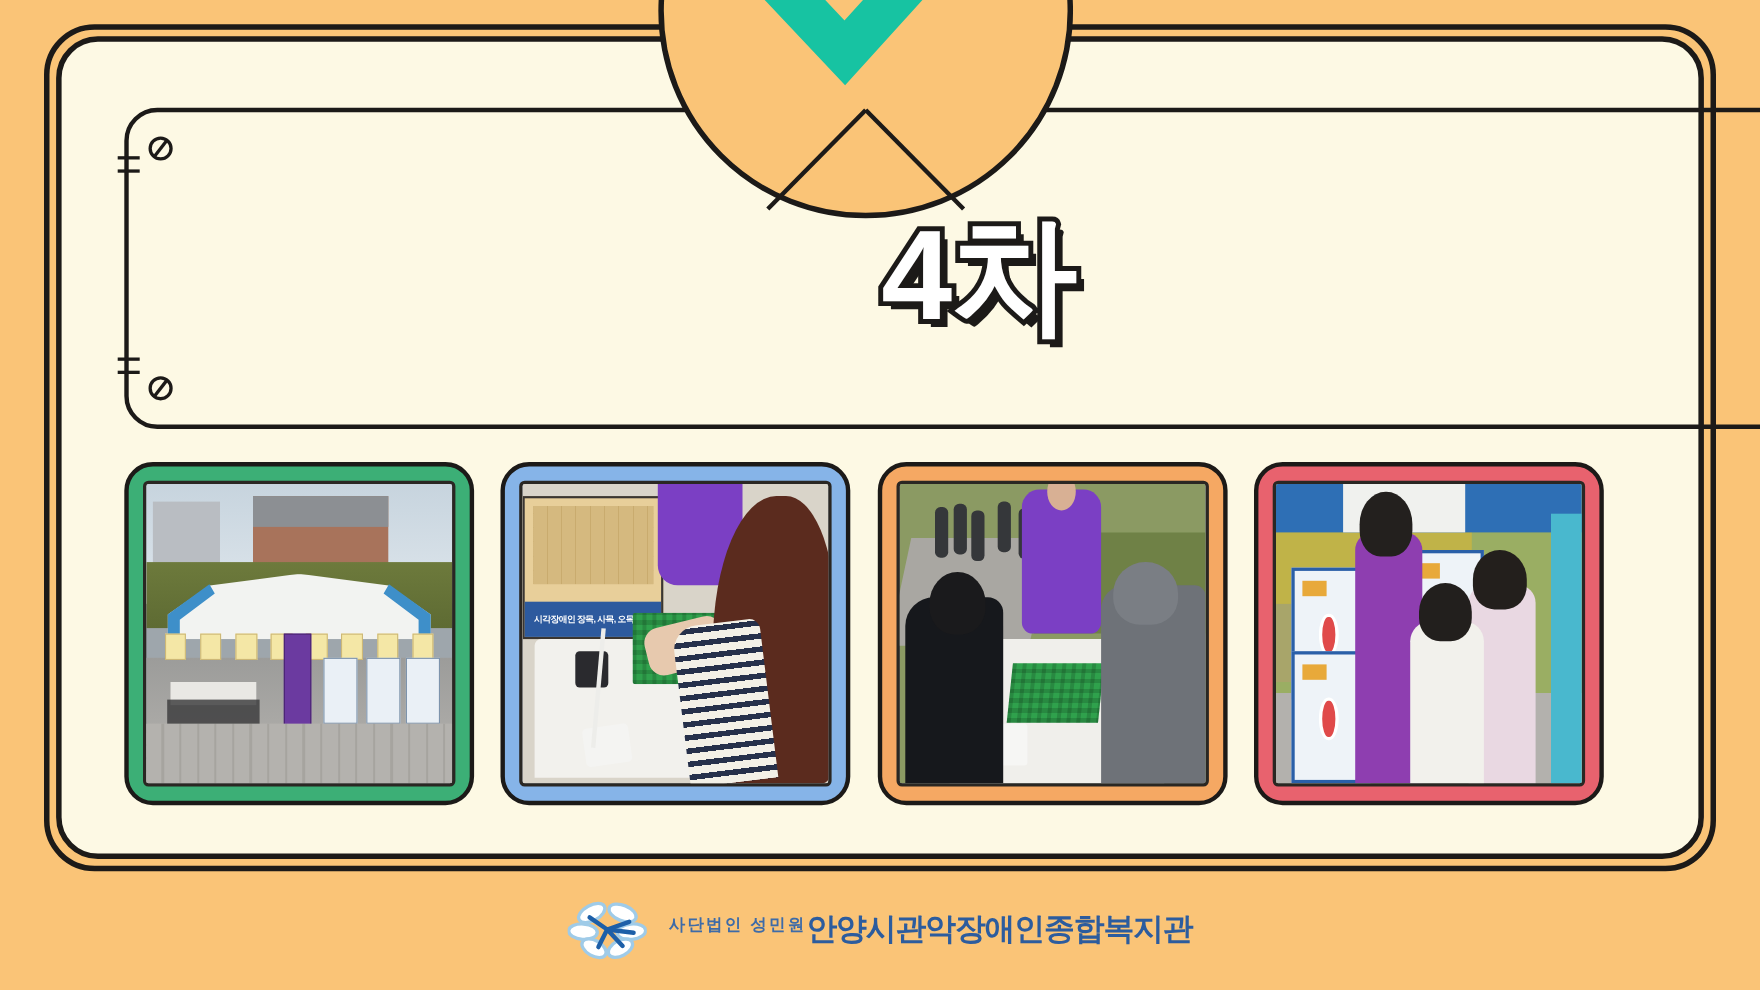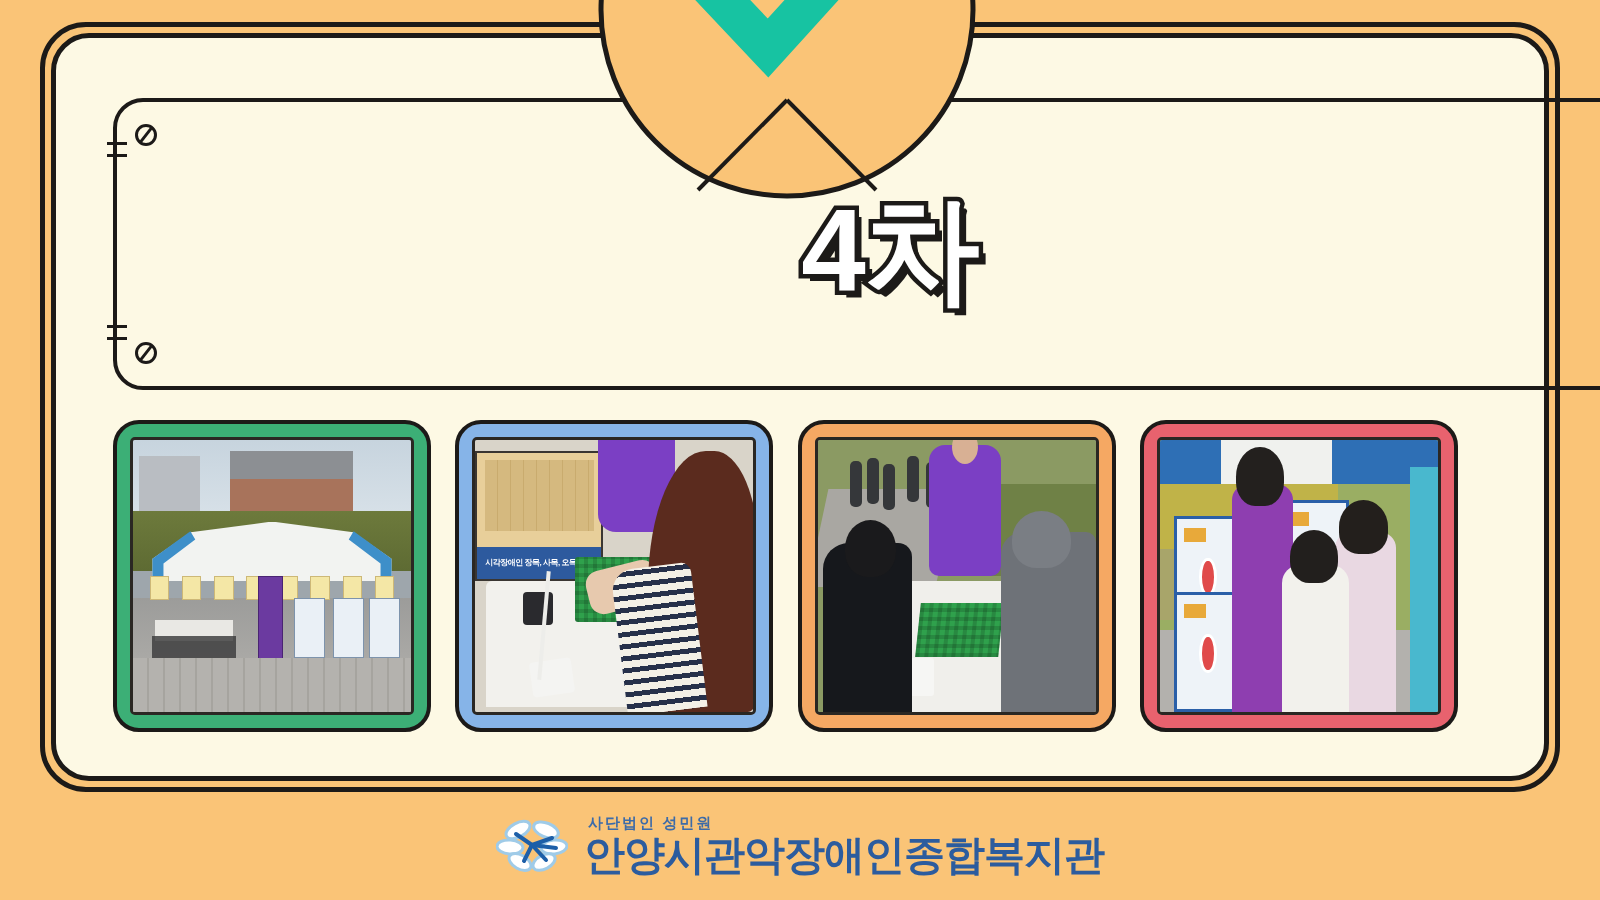--- a/index.html
+++ b/index.html
@@ -293,27 +293,27 @@
     position:absolute;
     left:0; top:800px;
     width:100%; height:90px;
     display:flex;
     align-items:center;
     justify-content:center;
     gap:16px;
     z-index:5;
   }
   .footer-logo{ width:72px; height:62px; flex:0 0 auto; }
-  .footer-text{ display:flex; flex-direction:column; justify-content:center; }
+  .footer-text{ display:flex; flex-direction:row; justify-content:center; }
   .f-sub{
     font-size:15px; font-weight:bold; color:#3D6BA8;
     letter-spacing:2px; margin-bottom:2px; margin-left:4px;
   }
   .f-main{
-    font-size:41px; font-weight:bold; color:#2C5C9E;
+    font-size:28px; font-weight:bold; color:#2C5C9E;
     letter-spacing:-1px; line-height:1;
   }
 </style>
 </head>
 <body>
 
 <div id="poster">
 
   <div class="frame-outer"></div>
   <div class="frame-inner"></div>

